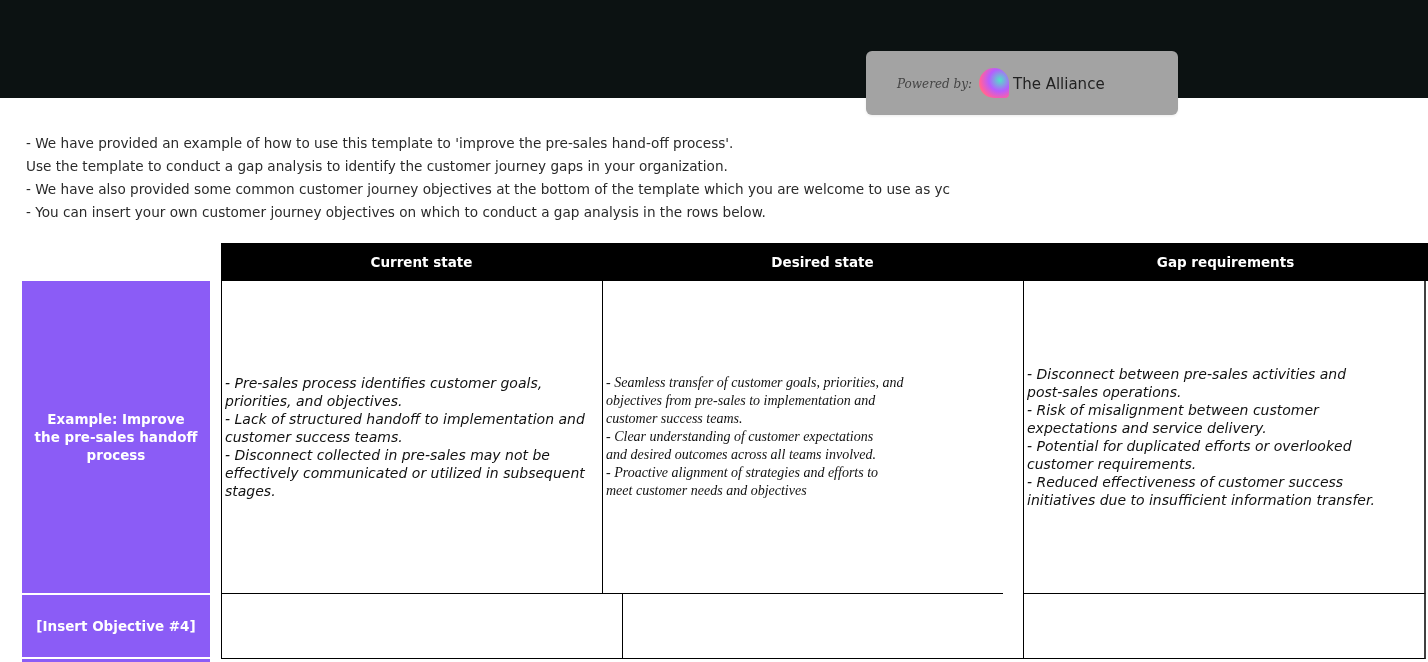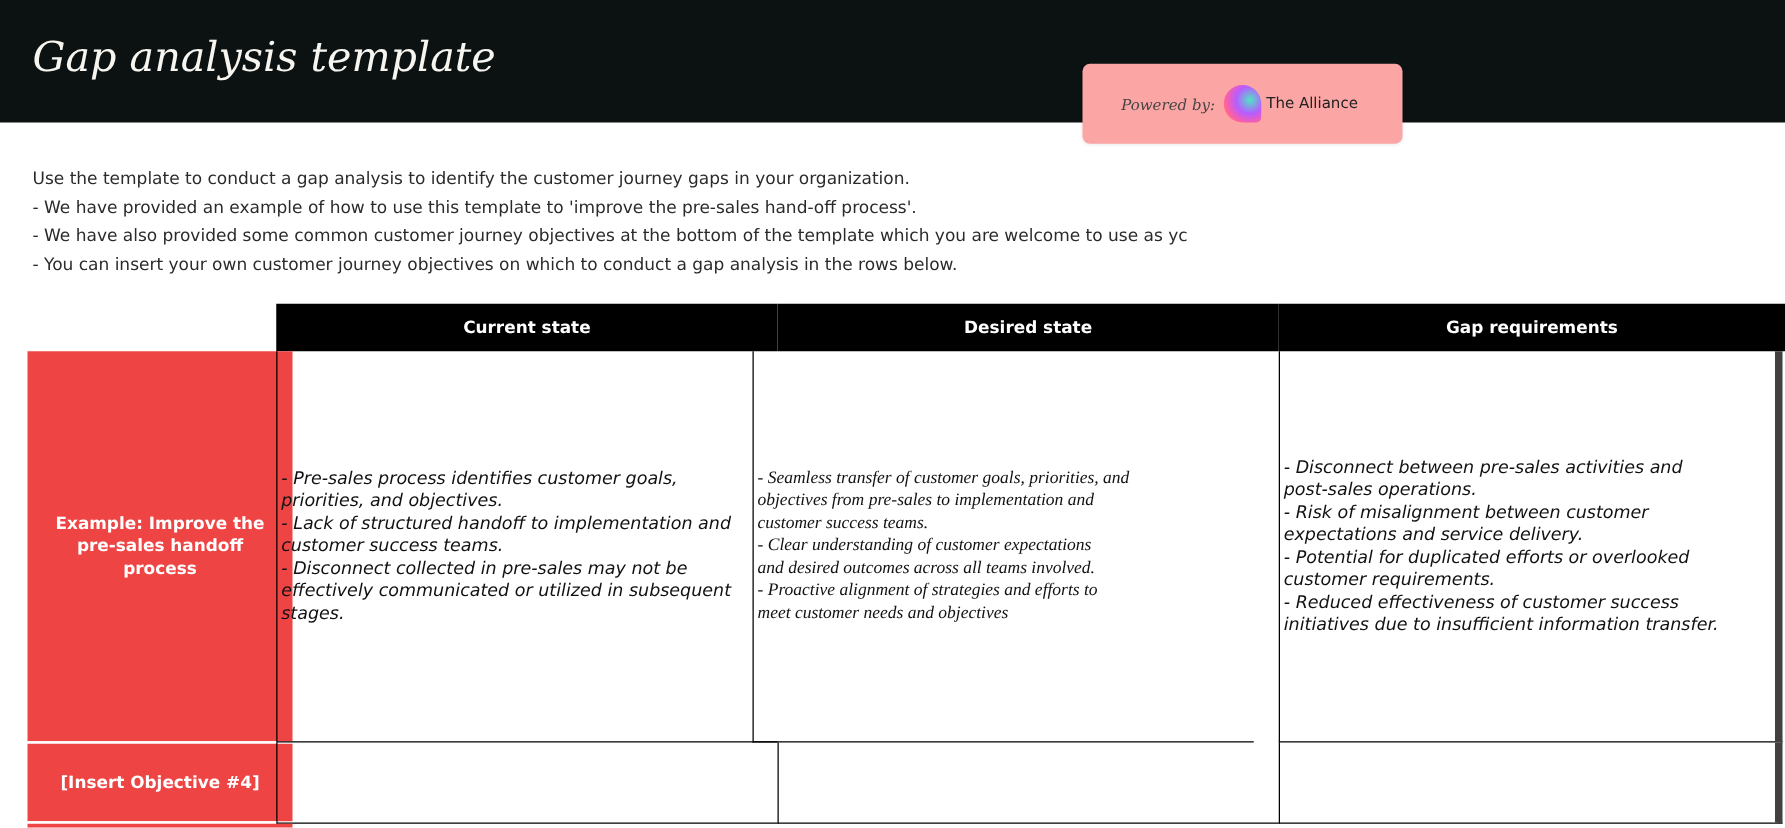--- a/index.html
+++ b/index.html
@@ -9,79 +9,78 @@
     .topbar {
       position: absolute; left: 0; top: 0; width: 1428px; height: 98px;
       background: #0c1212;
     }
     .page-title {
       position: absolute; left: 26px; top: 26px;
       font-family: "DejaVu Serif", serif; font-style: italic;
       font-size: 33px; color: #f7f5f0; letter-spacing: 0px; font-weight: normal;
     }
     .powered-card {
-      position: absolute; left: 866px; top: 51px; width: 256px; height: 64px;
-      background: #fca5a5; border-radius: 6px;
+      position: absolute; left: 866px; top: 51px; width: 312px; height: 64px;
+      background: #a3a3a3; border-radius: 6px;
       box-shadow: 0 1px 3px rgba(0,0,0,0.08);
     }
     .powered-label {
       position: absolute; left: 31px; top: 26px;
       font-family: "DejaVu Serif", serif; font-style: italic;
       font-size: 12px; color: #444;
     }
     .brand-logo {
       position: absolute; left: 113px; top: 17px; width: 30px; height: 30px;
       border-radius: 15px 15px 4px 15px;
       background: radial-gradient(circle at 70% 40%, #4fe3c7 0%, #b75cff 40%, #ff5fa2 70%, #ff9a3c 100%);
     }
     .brand-name {
       position: absolute; left: 147px; top: 24px;
-      font-family: "DejaVu Sans", sans-serif; font-size: 12px; color: #222; font-weight: 500;
+      font-family: "DejaVu Sans", sans-serif; font-size: 15px; color: #222; font-weight: 500;
     }
 
     .intro {
       position: absolute; left: 26px; top: 132px; width: 997px; overflow: hidden; white-space: nowrap;
       font-family: "DejaVu Sans", sans-serif; font-size: 13.6px; color: #2a2a2a; line-height: 23px;
     }
     .intro div { white-space: nowrap; overflow: hidden; }
 
     .col-header {
       position: absolute; top: 243px; height: 38px; background: #000;
       color: #fff; font-weight: bold; font-size: 13.5px;
       display: flex; align-items: center; justify-content: center;
     }
     .row-label {
-      position: absolute; left: 22px; width: 212px; background: #ef4444; color: #fff;
+      position: absolute; left: 22px; width: 188px; background: #8b5cf6; color: #fff;
       font-weight: bold; font-size: 13.5px; text-align: center; line-height: 18px;
       display: flex; align-items: center; justify-content: center; padding: 0 12px;
     }
     .cell {
       position: absolute; border-left: 1px solid #000; border-bottom: 1px solid #000;
       font-style: italic; font-size: 14px; color: #111; line-height: 18px;
       display: flex; align-items: center; padding: 0 3px;
       white-space: pre-line;
     }
-    .cell.last { border-right: 6px solid #404040; }
+    .cell.last { border-right: 2px solid #404040; }
     .row-sep { position: absolute; left: 22px; width: 199px; height: 2px; background: #fff; }
   </style>
 </head>
 <body>
 
 <div class="topbar">
-  <h1 class="page-title">Gap analysis template</h1>
   <div class="powered-card">
     <span class="powered-label">Powered by:</span>
     <span class="brand-logo"></span>
     <span class="brand-name">The Alliance</span>
   </div>
 </div>
 
 <div class="intro">
+  <div>- We have provided an example of how to use this template to 'improve the pre-sales hand-off process'.</div>
   <div>Use the template to conduct a gap analysis to identify the customer journey gaps in your organization.</div>
-  <div>- We have provided an example of how to use this template to 'improve the pre-sales hand-off process'.</div>
   <div>- We have also provided some common customer journey objectives at the bottom of the template which you are welcome to use as yc</div>
   <div>- You can insert your own customer journey objectives on which to conduct a gap analysis in the rows below.</div>
 </div>
 
 <div class="col-header" style="left:221px; width:401px;">Current state</div>
 <div class="col-header" style="left:622px; width:401px;">Desired state</div>
 <div class="col-header" style="left:1023px; width:405px;">Gap requirements</div>
 
 <div class="row-label" style="top:281px; height:312px;">Example: Improve the pre-sales handoff process</div>
 <div class="cell" style="left:221px; top:281px; width:401px; height:313px;"> - Pre-sales process identifies customer goals,

